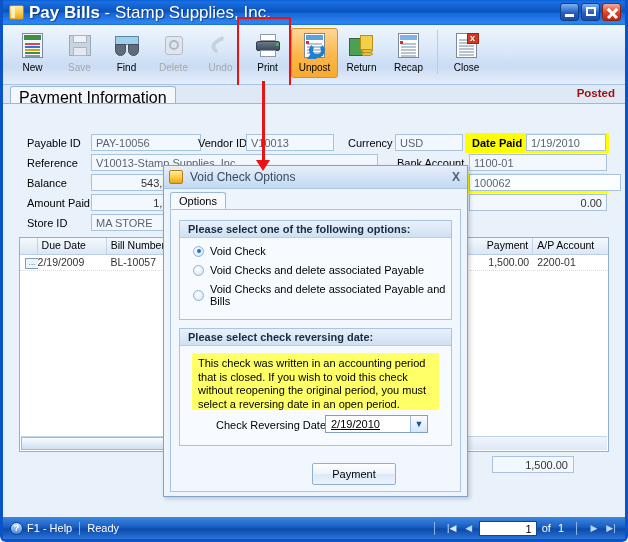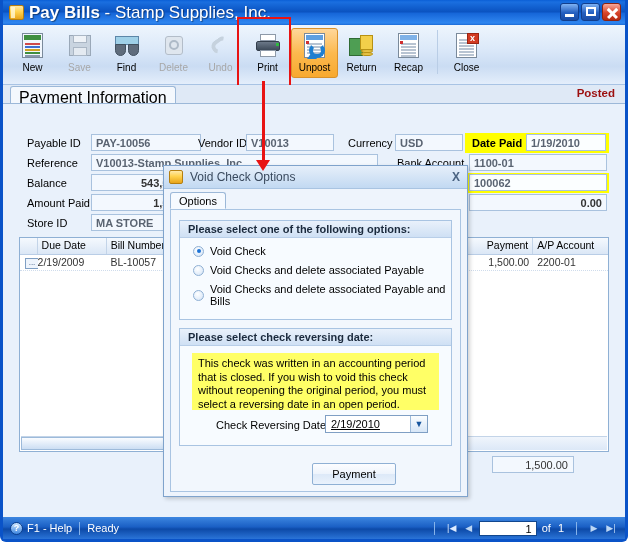--- a/index.html
+++ b/index.html
@@ -52,21 +52,21 @@
   
   .tabstrip{height:18px;background:#dfe9f6;position:relative;border-bottom:1px solid #9cb8d8;}
   .tab{position:absolute;left:7px;top:1px;height:17px;padding:2px 8px 0 8px;box-sizing:border-box;
     background:#f4f8fd;border:1px solid #9cb8d8;border-bottom:none;border-radius:3px 3px 0 0;font-size:16px;}
   .posted{position:absolute;right:10px;top:2px;color:#9c0f0f;font-weight:bold;font-size:11.5px;}
 
   
   .form{position:relative;background:#e9f1fb;height:calc(100% - 25px - 56px - 18px - 22px);}
   .flabel{position:absolute;font-size:11px;color:#000;white-space:nowrap;}
   .fld{position:absolute;box-sizing:border-box;background:#f3f8fe;border:1px solid #a9c2de;
-    font-size:11px;color:#5a6472;padding:1px 4px;line-height:15px;height:17px;overflow:hidden;white-space:nowrap;font-weight:bold;}
+    font-size:11px;color:#5a6472;padding:1px 4px;line-height:15px;height:17px;overflow:hidden;white-space:nowrap;}
   .fld.num{text-align:right;color:#333;}
   .hly{position:absolute;background:#ffff00;}
 
   
   .grid{position:absolute;box-sizing:border-box;background:#fff;border:1px solid #8fb0d4;}
   .gridhdr{display:flex;height:16px;background:linear-gradient(to bottom,#f5f9fe,#dbe7f6);border-bottom:1px solid #b9cde6;}
   .gh{font-size:10.5px;padding:1px 4px 0 4px;box-sizing:border-box;border-right:1px solid #c3d4e8;overflow:hidden;white-space:nowrap;}
   .gh.r{text-align:right;}
   .grow{display:flex;height:15px;border-bottom:1px dotted #cfdcec;}
   .gc{font-size:10.5px;padding:1px 4px 0 4px;box-sizing:border-box;overflow:hidden;white-space:nowrap;color:#333;}
@@ -296,21 +296,21 @@
     <div class="flabel" style="left:394px;top:53px;">Bank Account</div>
     <div class="fld" style="left:466px;top:50px;width:138px;">1100-01</div>
 
     <div class="flabel" style="left:24px;top:73px;">Balance</div>
     <div class="fld num" style="left:88px;top:70px;width:110px;">543,515.17</div>
 
     <div class="flabel" style="left:204px;top:73px;">Payment Method</div>
     <div class="fld" style="left:278px;top:70px;width:97px;">Check</div>
 
     <div class="flabel" style="left:394px;top:73px;">Num</div>
-    <div class="fld" style="left:466px;top:70px;width:138px;background:#fbfeff;">100062</div>
+    <div class="fld" style="left:466px;top:70px;width:152px;background:#fbfeff;">100062</div>
 
     <div class="flabel" style="left:24px;top:93px;">Amount Paid</div>
     <div class="fld num" style="left:88px;top:90px;width:110px;">1,500.00</div>
     <div class="fld num" style="left:466px;top:90px;width:138px;">0.00</div>
 
     <div class="flabel" style="left:24px;top:113px;">Store ID</div>
     <div class="fld" style="left:88px;top:110px;width:110px;">MA STORE</div>
 
     <div class="grid" style="left:16px;top:133px;right:16px;height:215px;">
       <div class="gridhdr">

